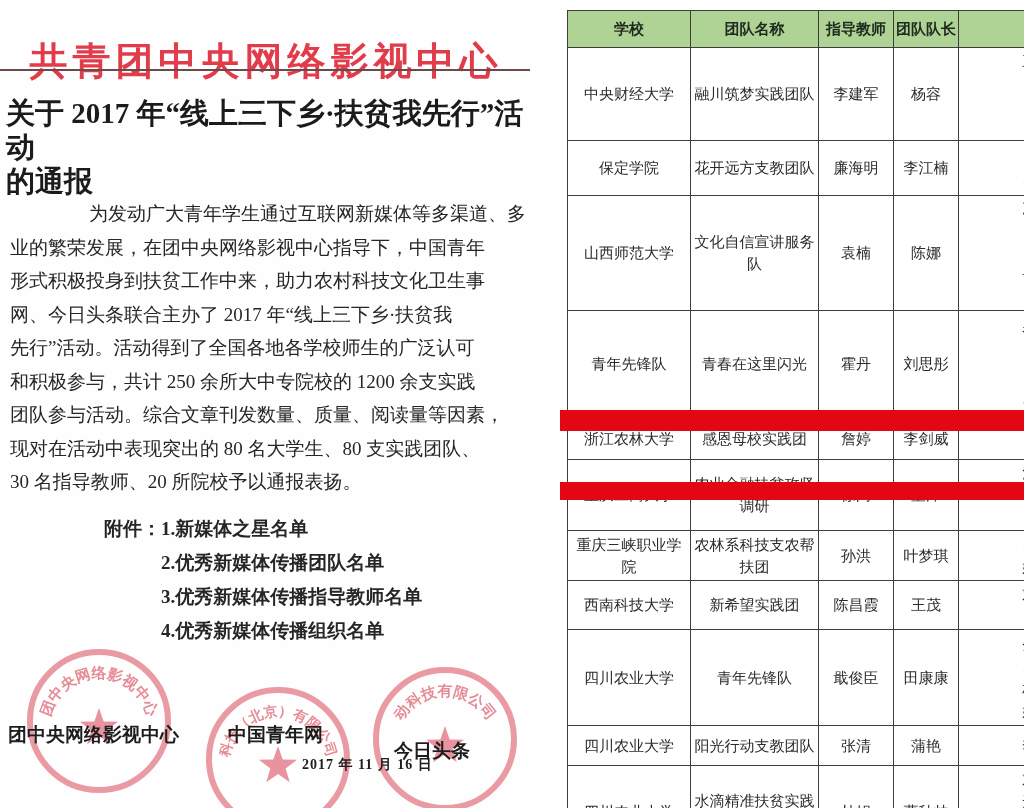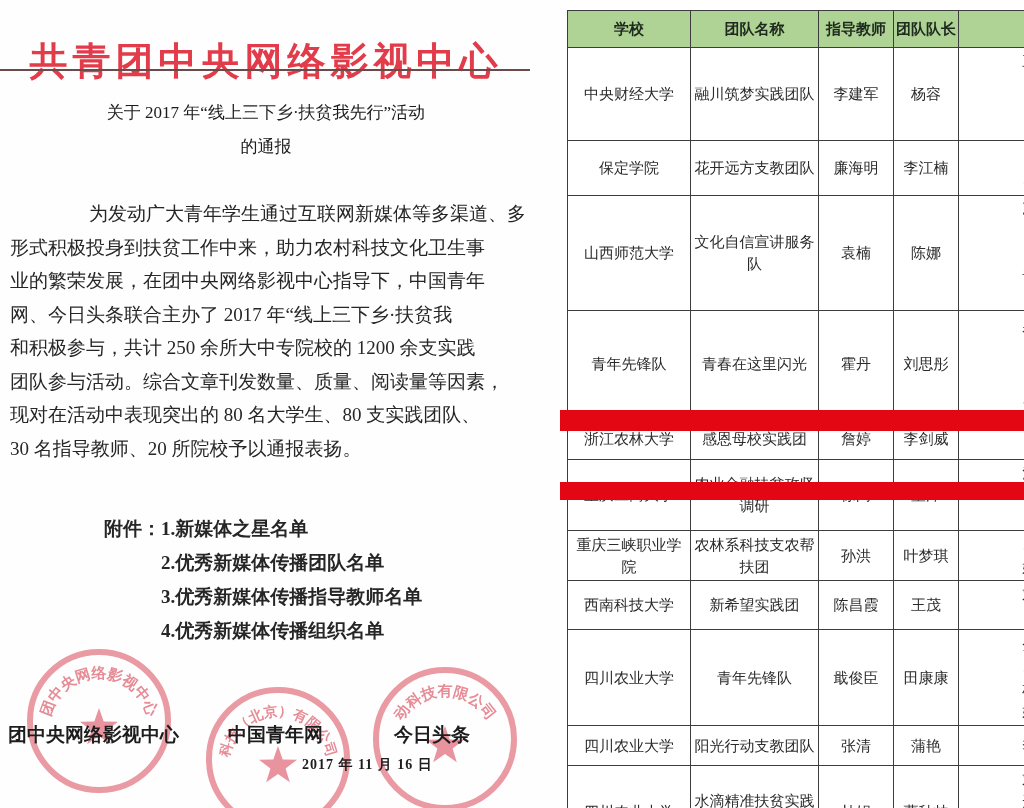--- a/index.html
+++ b/index.html
@@ -13,37 +13,37 @@
     font-family:"Liberation Serif","DejaVu Serif",serif;color:#222;
   }
   .letterhead{
     position:absolute;top:8px;left:0;width:532px;text-align:center;
     font-size:38px;font-weight:bold;letter-spacing:5px;color:#e23b4a;margin-top:28px;
   }
   .head-rule{
     position:absolute;top:69px;left:0;width:530px;height:2px;background:#6b4a4a;
   }
   .doc-title{
-    position:absolute;top:96px;left:6px;width:520px;text-align:center;
-    font-size:17px;font-weight:normal;line-height:34px;color:#1b1b1b;
+    position:absolute;top:96px;left:6px;width:520px;
+    font-size:29px;font-weight:bold;line-height:34px;color:#1b1b1b;
   }
   .doc-body{
     position:absolute;top:197px;left:10px;width:516px;
     font-size:19px;line-height:33.5px;color:#262626;
   }
   .doc-line{white-space:nowrap;}
   .doc-line.indent{padding-left:38px;text-align:right;}
   .attachments{
     position:absolute;top:512px;left:76px;font-size:19px;line-height:34px;color:#262626;font-weight:bold;margin-left:28px;
   }
   .attach-line.cont{padding-left:57px;}
   .signers{position:absolute;top:722px;left:0;width:560px;height:30px;font-size:19px;font-weight:bold;color:#1d1d1d;}
   .signer-0{position:absolute;left:8px;top:0;}
   .signer-1{position:absolute;left:228px;top:0;}
-  .signer-2{position:absolute;left:394px;top:0;text-align:center;}
+  .signer-2{position:absolute;left:394px;top:16px;text-align:center;}
   .doc-date{position:absolute;top:756px;left:302px;font-size:14px;font-weight:bold;color:#1d1d1d;letter-spacing:1px;}
   .seal{position:absolute;pointer-events:none;}
   
   .table-panel{
     position:absolute;left:560px;top:0;width:464px;height:808px;background:#ffffff;overflow:hidden;
   }
   table.award{
     position:absolute;left:7px;top:10px;border-collapse:collapse;table-layout:fixed;width:591px;
     font-size:15px;color:#2b2b2b;
   }
@@ -68,23 +68,24 @@
   <div class="letterhead">共青团中央网络影视中心</div>
   <div class="head-rule"></div>
 
   <div class="doc-title">
     <div>关于 2017 年“线上三下乡·扶贫我先行”活动</div>
     <div>的通报</div>
   </div>
 
   <div class="doc-body">
     <div class="doc-line indent">为发动广大青年学生通过互联网新媒体等多渠道、多</div>
+    <div class="doc-line">业的繁荣发展，在团中央网络影视中心指导下，中国青年</div>
     <div class="doc-line">形式积极投身到扶贫工作中来，助力农村科技文化卫生事</div>
-    <div class="doc-line">业的繁荣发展，在团中央网络影视中心指导下，中国青年</div>
     <div class="doc-line">网、今日头条联合主办了 2017 年“线上三下乡·扶贫我</div>
+    <div class="doc-line">先行”活动。活动得到了全国各地各学校师生的广泛认可</div>
     <div class="doc-line">和积极参与，共计 250 余所大中专院校的 1200 余支实践</div>
     <div class="doc-line">团队参与活动。综合文章刊发数量、质量、阅读量等因素，</div>
     <div class="doc-line">现对在活动中表现突出的 80 名大学生、80 支实践团队、</div>
     <div class="doc-line">30 名指导教师、20 所院校予以通报表扬。</div>
   </div>
 
   <div class="attachments">
     <div class="attach-line"><span>附件：</span><span>1.新媒体之星名单</span></div>
     <div class="attach-line cont">2.优秀新媒体传播团队名单</div>
     <div class="attach-line cont">3.优秀新媒体传播指导教师名单</div>

